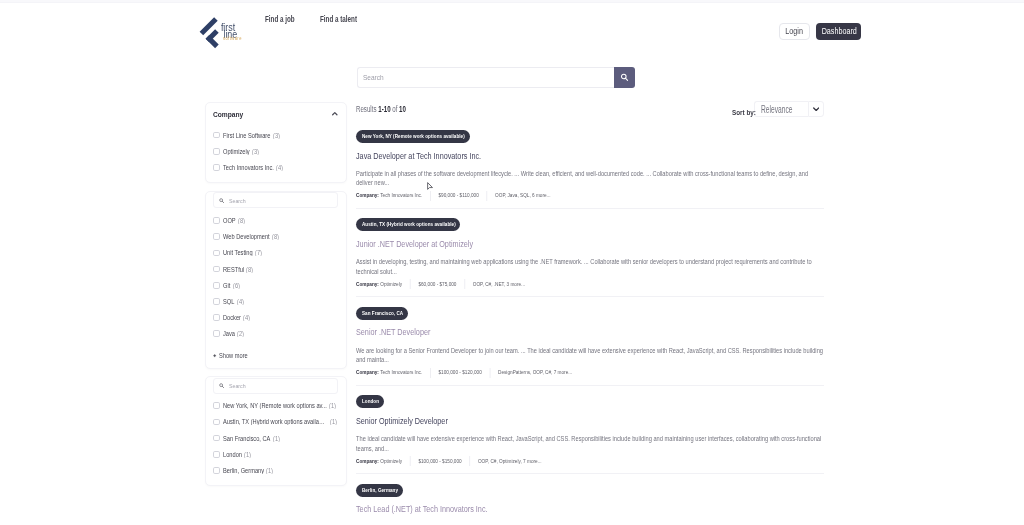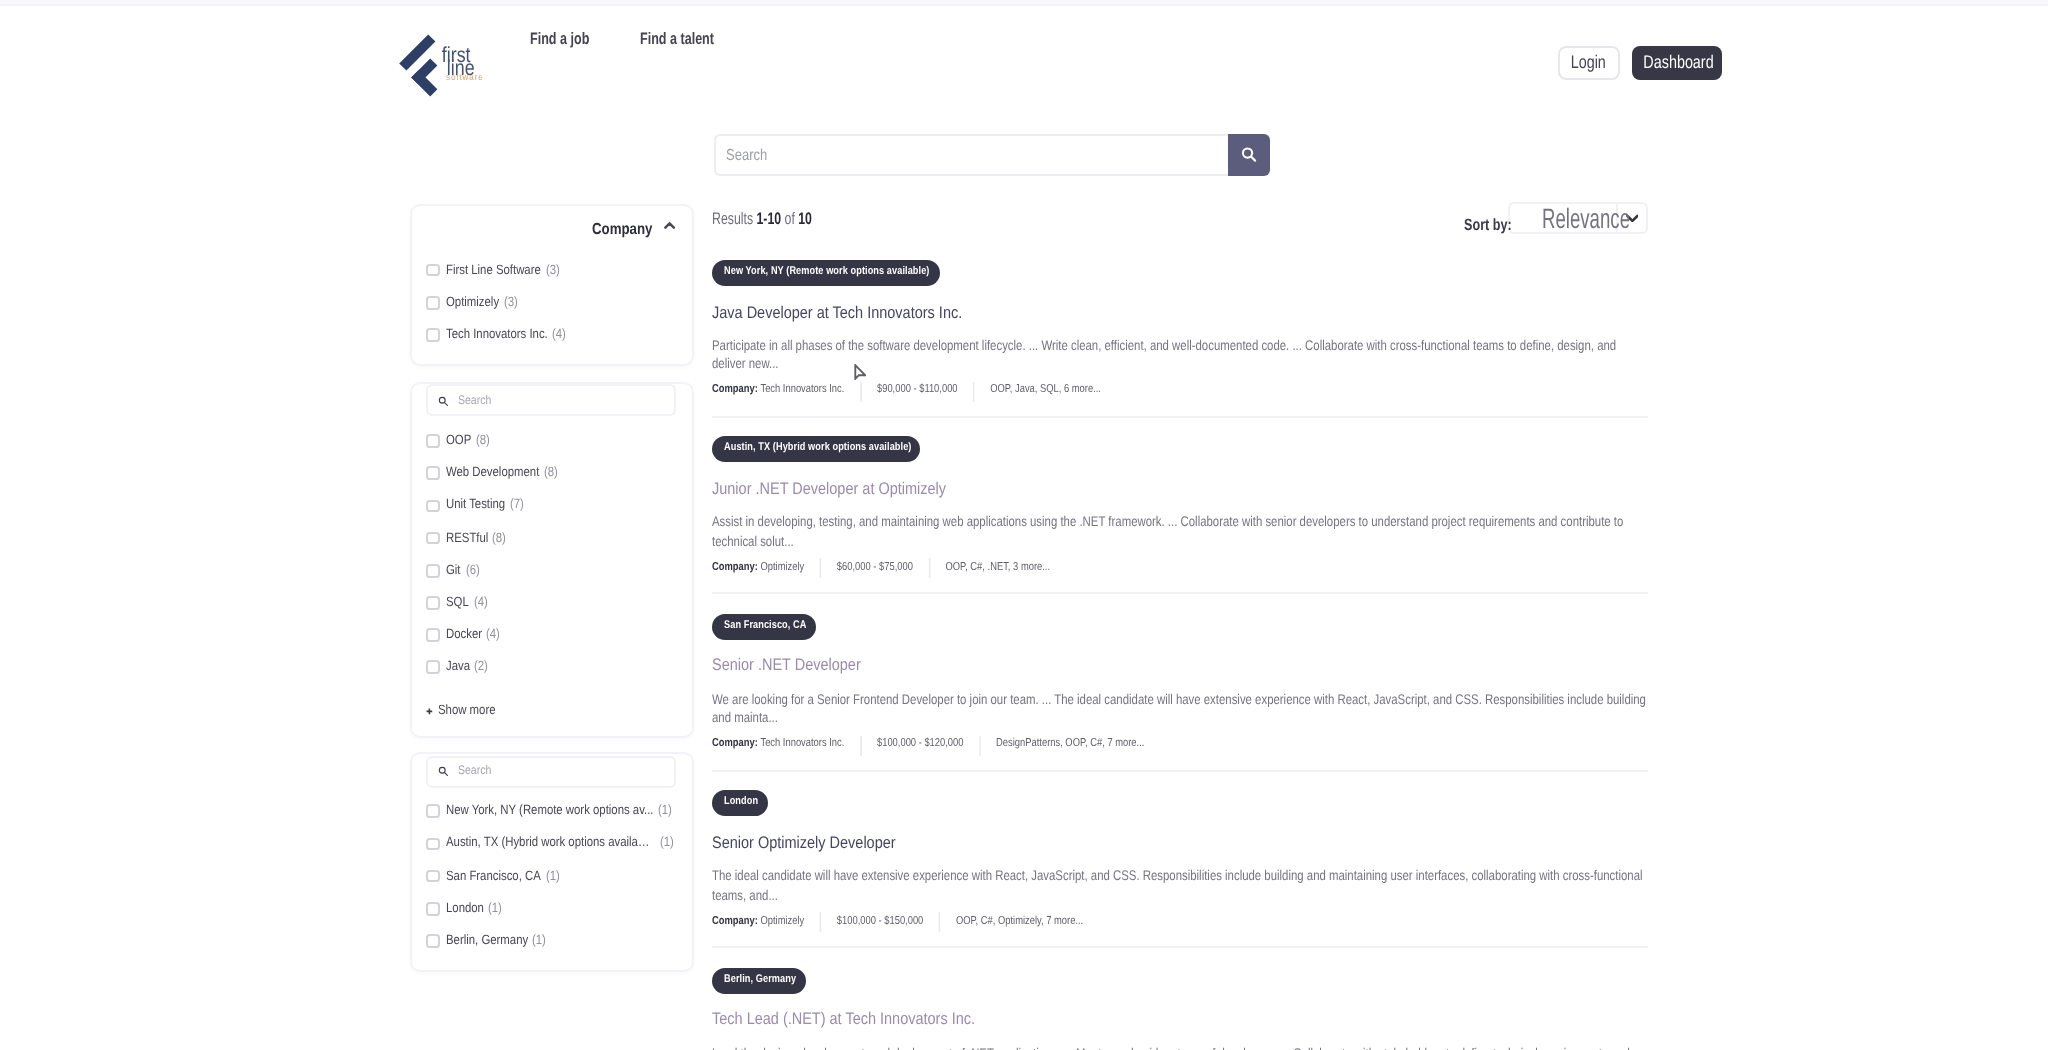--- a/index.html
+++ b/index.html
@@ -31,28 +31,28 @@
      display:flex; align-items:center;}
   .searchwrap .sinput > i { font-style:normal; display:inline-block; transform:scaleX(0.815); transform-origin:left center;}
   .searchbtn { width:21px; background:#5c5c7d; border-radius:0 3px 3px 0; display:flex; align-items:center; justify-content:center; border:none; cursor:pointer;}
 
   
   .resrow { position:absolute; left:356px; top:101px; width:468px; height:16px; display:flex; align-items:center; }
   .results { font-size:8.4px; color:#6f6f7c; transform:scaleX(0.735); transform-origin:left center; white-space:nowrap;}
   .results b { color:#2b2b35; font-weight:bold; }
   .sortwrap { margin-left:auto; display:flex; align-items:flex-end; }
   .sortlabel { font-size:8.1px; font-weight:bold; color:#3b3b46; margin-right:3.6px; transform:scaleX(0.78); transform-origin:left center; width:18.3px; display:inline-block; white-space:nowrap;}
-  .sortsel { width:54px; height:15.7px; border:1px solid #f1f1f5; border-right:none; border-radius:3px 0 0 3px; display:flex; align-items:center; padding-left:16px; font-size:14px; color:#74747f; background:#fff;}
+  .sortsel { width:54px; height:15.7px; border:1px solid #f1f1f5; border-right:none; border-radius:3px 0 0 3px; display:flex; align-items:center; padding-left:6px; font-size:10px; color:#74747f; background:#fff;}
   .sortsel > i { font-style:normal; display:inline-block; transform:scaleX(0.665); transform-origin:left center;}
   .sortarrow { width:16px; height:15.7px; border:1px solid #f1f1f5; border-radius:0 3px 3px 0; display:flex; align-items:center; justify-content:center; background:#fff;}
 
   
   .sidebar { position:absolute; left:205px; top:102px; width:142px; }
   .card { background:#fff; border:1px solid #f3f3f7; box-shadow:0 1px 2px rgba(20,20,40,0.022); border-radius:5px; margin-bottom:7.5px; padding:0 8px 6.8px 7.2px;}
-  .cardhead { display:flex; align-items:center; justify-content:flex-end; height:24px; margin-top:0px;}
+  .cardhead { display:flex; align-items:center; justify-content:space-between; height:24px; margin-top:0px;}
   .cardtitle { font-size:8px; font-weight:bold; color:#2f2f3a; transform:scaleX(0.83) translateY(-1.2px); transform-origin:left center; display:inline-block; white-space:nowrap;}
   .fsearch { height:16px; border:1px solid #f2f2f6; border-radius:3px; display:flex; align-items:center; gap:5.5px; padding-left:4.4px; margin-bottom:4px; margin-top:0.5px;}
   .fsearch .ph { font-size:6.2px; color:#a6a6b0; transform:scaleX(0.85); transform-origin:left center;}
   .opt { display:flex; align-items:center; height:16.2px; }
   .cb { width:6.8px; height:6.6px; border:1px solid #d3d4db; border-radius:1.8px; background:#fff; flex:none; margin-right:3px;}
   .optlabel { font-size:6.7px; color:#474751; white-space:nowrap; overflow:hidden; display:inline-block; vertical-align:middle; flex:none;}
   .optlabel > span { display:inline-block; transform:scaleX(0.85); transform-origin:left center; white-space:nowrap;}
   .optcount { font-size:6.7px; color:#91919b; margin-left:1.8px; flex:none; overflow:hidden; display:inline-block;}
   .optcount > span { display:inline-block; transform:scaleX(0.85); transform-origin:left center; white-space:nowrap;}
   .showmore { font-size:6.7px; color:#474751; display:flex; align-items:center; gap:2.5px; height:16px; margin-top:6px; margin-bottom:-3px;}

